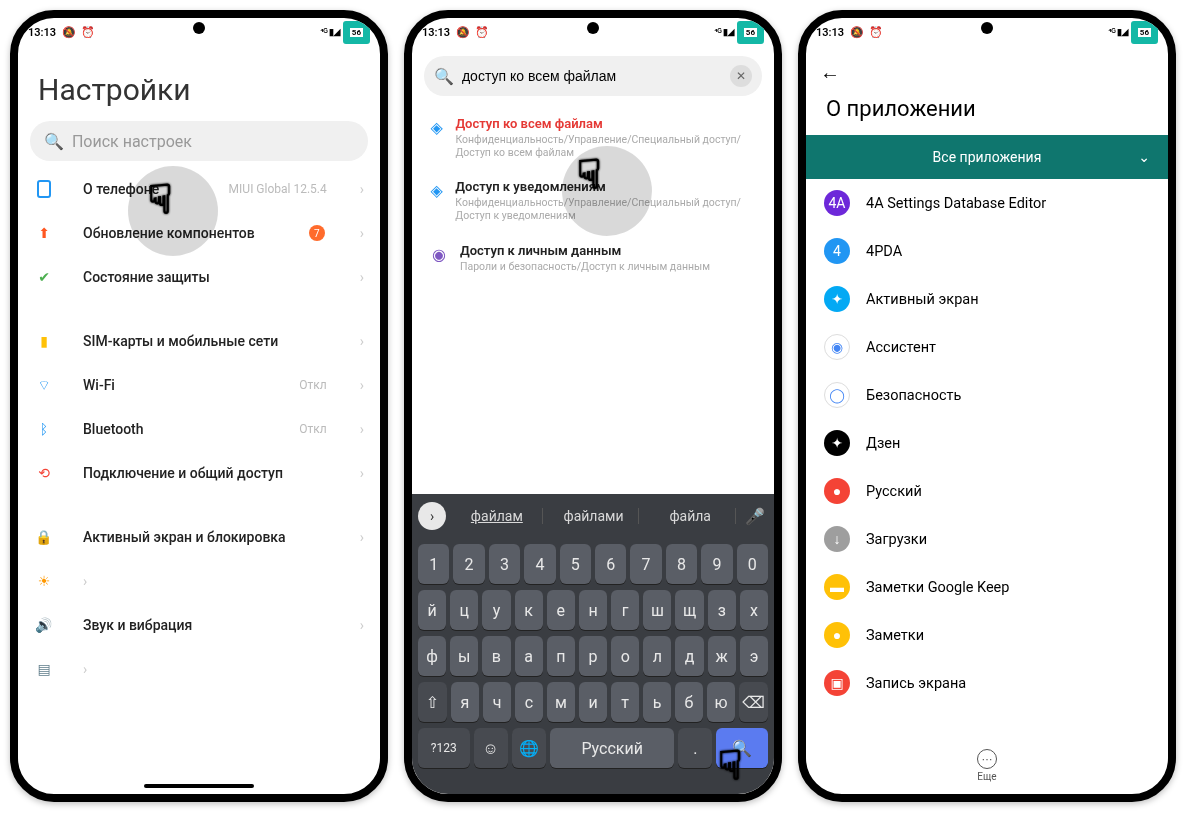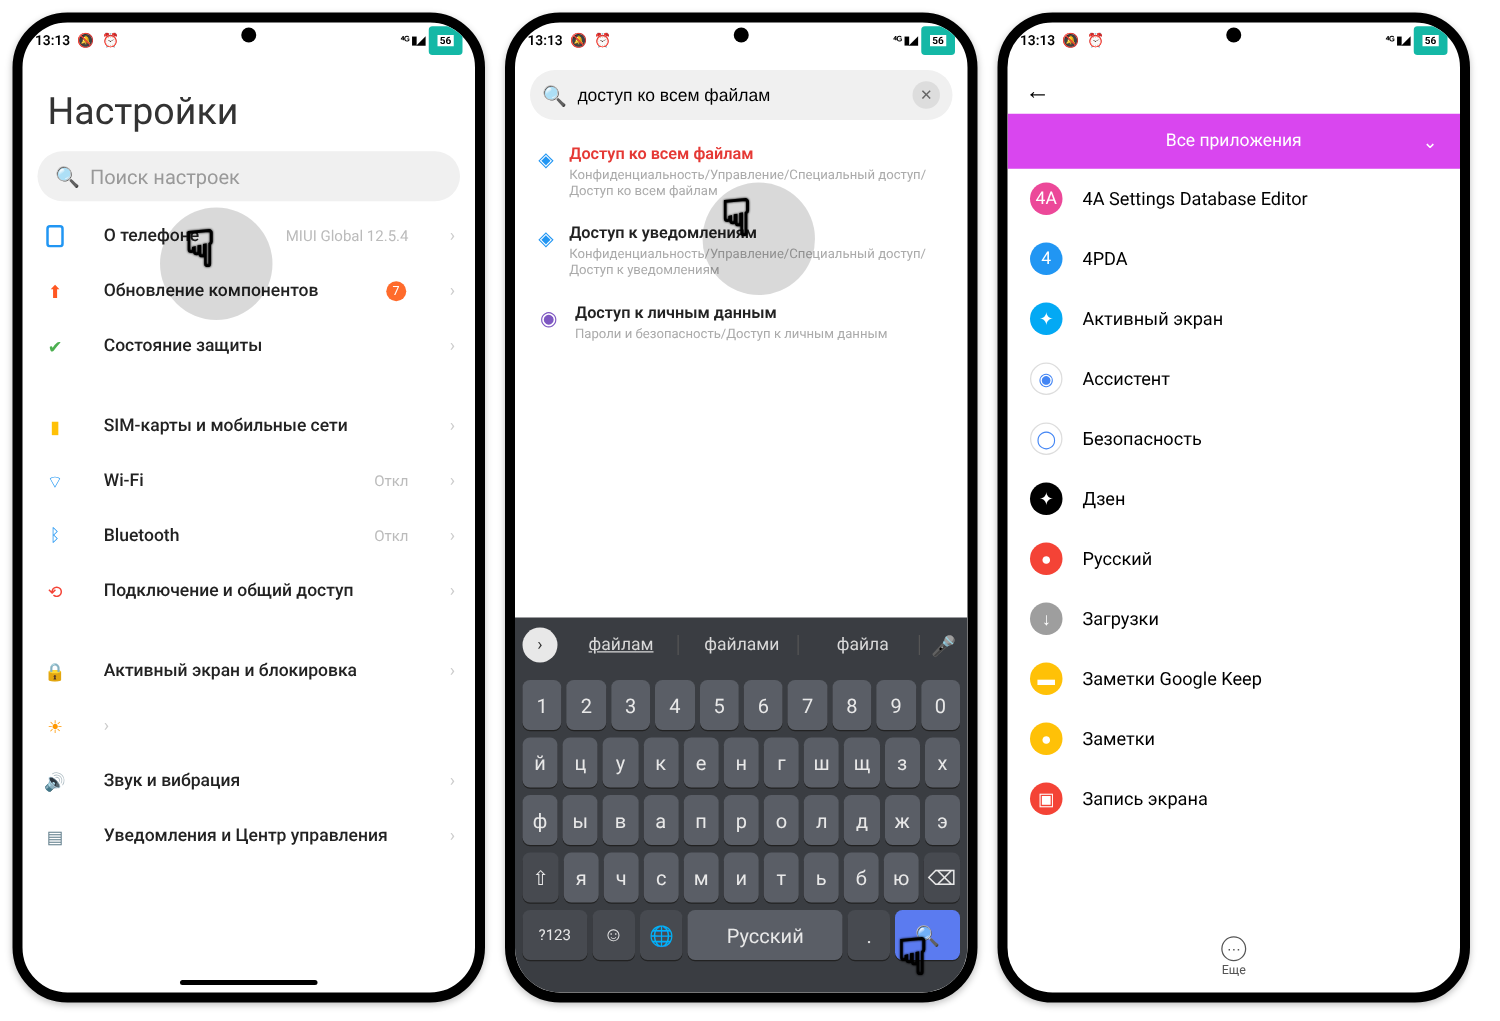--- a/index.html
+++ b/index.html
@@ -93,21 +93,21 @@
   }
   .key.wide { flex:1.5;}
   .key.dark { background:#474a50;}
   .key.blue { background:#5b7bf0;}
   .key.space { flex:3.6; font-size:16px;}
 
   
   .header3 { display:flex; align-items:center; gap:12px; padding: 14px 14px 6px;}
   .title3 { font-size:22px; font-weight:400; padding: 6px 20px 14px;}
   .bluebar {
-    margin: 0; background:#d946ef; color:#fff; 
+    margin: 0; background:#0f766e; color:#fff; 
     display:flex; align-items:center; justify-content:center;
     height:44px; font-size:14px; position:relative;
   }
   .bluebar .chev { position:absolute; right:18px;}
   .app-row { display:flex; align-items:center; gap:16px; padding: 11px 18px; font-size:14.5px;}
   .app-icon { width:26px;height:26px;border-radius:50%; display:flex;align-items:center;justify-content:center; flex-shrink:0; font-size:14px; color:#fff;}
   .bottom-more { position:absolute; bottom:12px; left:50%; transform:translateX(-50%); font-size:10px; text-align:center; color:#555;}
   .bottom-more .circ { width:20px;height:20px;border:1.5px solid #555;border-radius:50%;margin:0 auto 2px;display:flex;align-items:center;justify-content:center;font-size:11px;}
 
   .sig { font-size:9px; letter-spacing:-.5px;}
@@ -208,21 +208,20 @@
         <span class="icon" style="color:#ff9800">☀</span>
         <span class="chev">›</span>
       </div>
       <div class="row">
         <span class="icon" style="color:#4caf50">🔊</span>
         <span class="label">Звук и вибрация</span>
         <span class="chev">›</span>
       </div>
       <div class="row">
         <span class="icon" style="color:#607d8b">▤</span>
-        <span class="label">Уведомления и Центр управления</span>
         <span class="chev">›</span>
       </div>
     </div>
     <div class="homebar"></div>
   </div>
 </div>
 
 <div class="phone">
   <div class="notch"></div>
   <div class="statusbar">
@@ -344,27 +343,28 @@
     </div>
     <div class="right">
       <span class="sig">⁴ᴳ ▮◢</span>
       <span class="batt">56</span>
     </div>
   </div>
   <div class="screen">
     <div class="header3">
       <span style="font-size:20px">←</span>
     </div>
+    <div class="title3">О приложении</div>
     <div class="bluebar">
       <span>Все приложения</span>
       <span class="chev">⌄</span>
     </div>
     <div id="applist">
         <div class="app-row">
-          <div class="app-icon" style="background: #ec4899; color: rgb(255, 255, 255); border: none;">4A</div>
+          <div class="app-icon" style="background: #6d28d9; color: rgb(255, 255, 255); border: none;">4A</div>
           <span>4A Settings Database Editor</span>
         </div>
         <div class="app-row">
           <div class="app-icon" style="background: rgb(33, 150, 243); color: rgb(255, 255, 255); border: none;">4</div>
           <span>4PDA</span>
         </div>
         <div class="app-row">
           <div class="app-icon" style="background: rgb(3, 169, 244); color: rgb(255, 255, 255); border: none;">✦</div>
           <span>Активный экран</span>
         </div>

